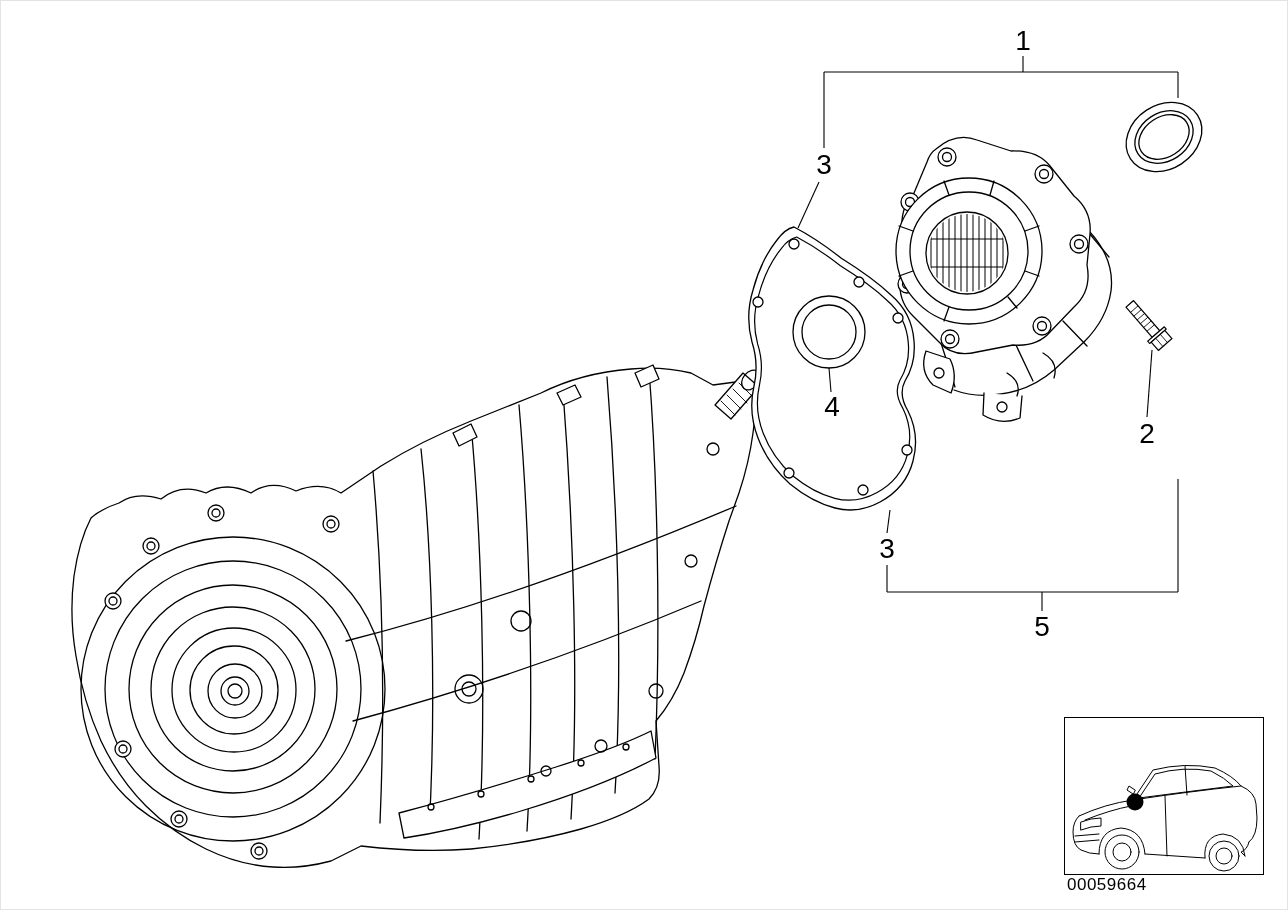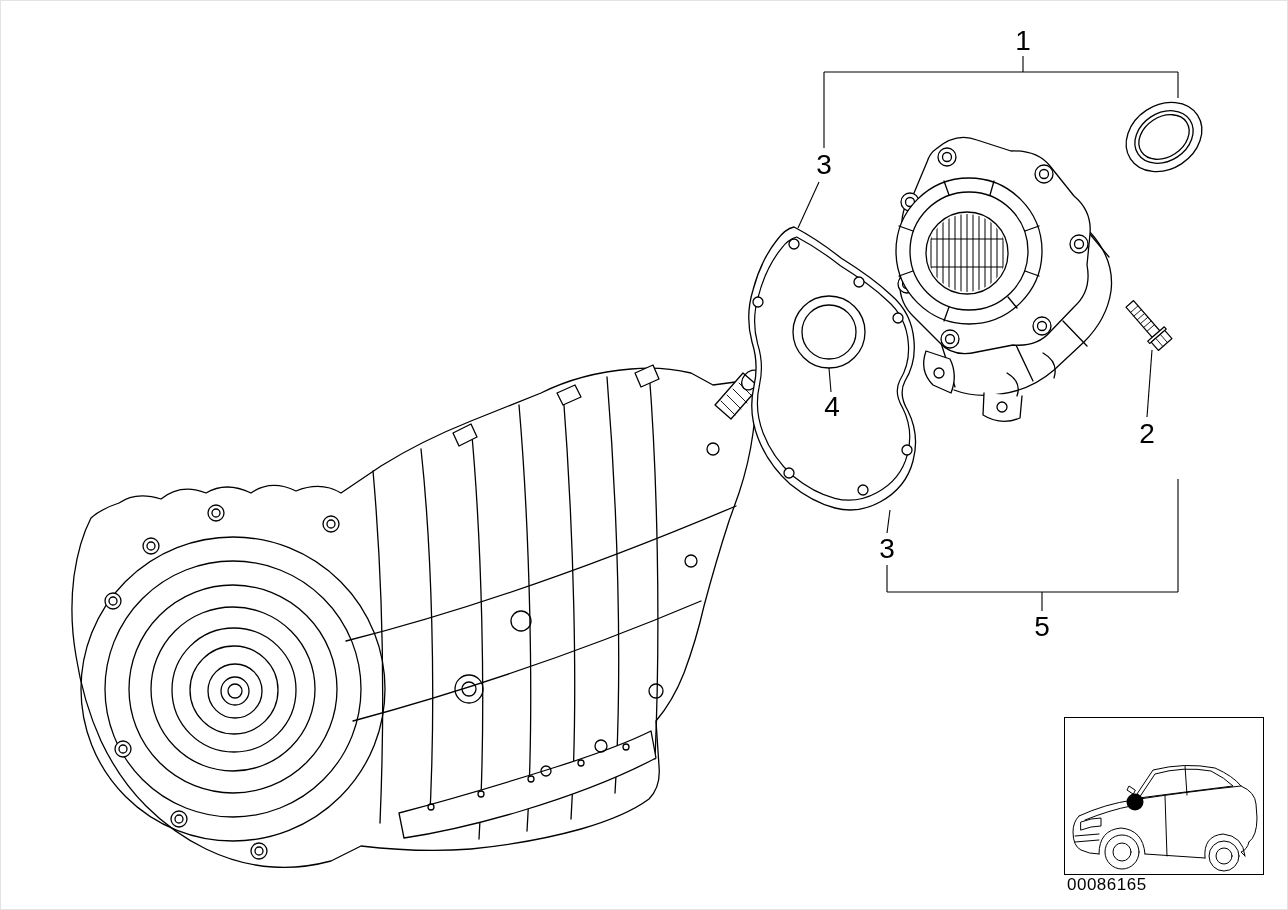--- a/index.html
+++ b/index.html
@@ -241,15 +241,15 @@
 
         <path d="M184 124 Q182 132 176 134 L180 138"></path>
 
         <path d="M68 76 L62 72 L64 68 L70 72 Z"></path>
         <path d="M100 78 L102 138"></path>
       </g>
       <circle cx="70" cy="84" r="8.5" fill="#000"></circle>
     </svg>
   </div>
 
-  <div class="part-number">00086165</div>
+  <div class="part-number">00059664</div>
 
 </div>
 
 </body></html>

